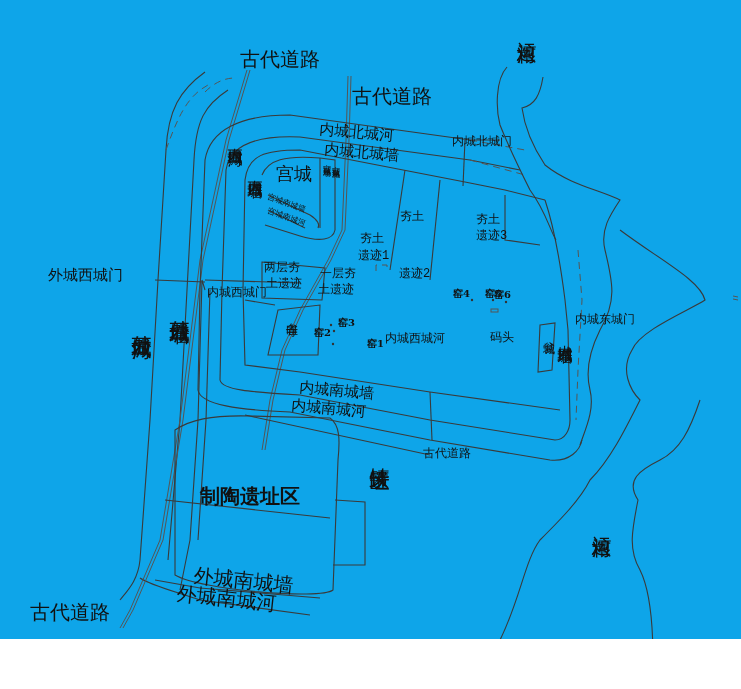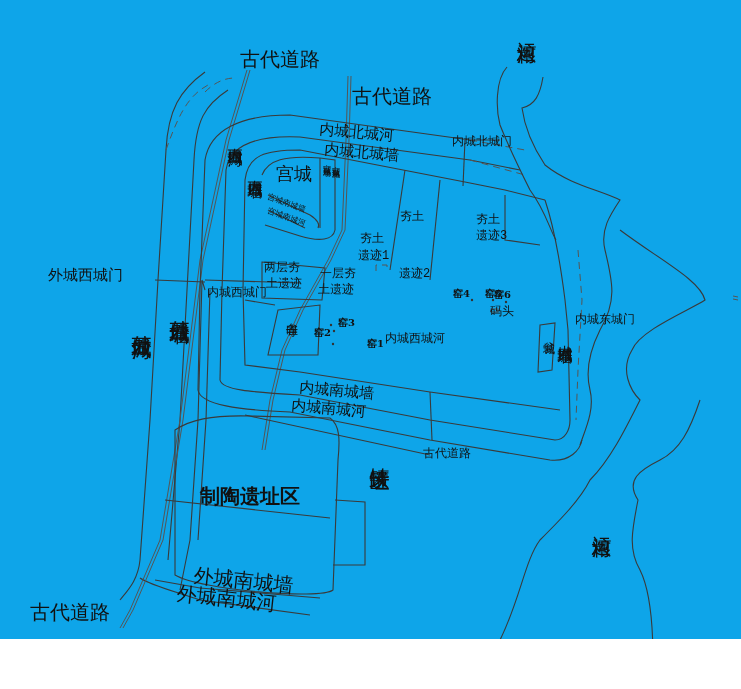--- a/index.html
+++ b/index.html
@@ -137,21 +137,21 @@
   <div class="lbl sm" style="left:476px;top:214px;">夯土</div>
   <div class="lbl sm" style="left:476px;top:230px;">遗迹3</div>
   <div class="lbl sm" style="left:264px;top:262px;">两层夯</div>
   <div class="lbl sm" style="left:266px;top:278px;">土遗迹</div>
   <div class="lbl sm" style="left:320px;top:268px;">一层夯</div>
   <div class="lbl sm" style="left:318px;top:284px;">土遗迹</div>
   <div class="lbl sm v" style="left:285px;top:313px;">白雀寺</div>
   <div class="lbl sm" style="left:385px;top:333px;">内城西城河</div>
   <div class="lbl xl" style="left:200px;top:486px;font-weight:bold;">制陶遗址区</div>
   <div class="lbl xl v" style="left:370px;top:452px;">铸铁遗址区</div>
-  <div class="lbl sm" style="left:490px;top:306px;">码头</div>
+  <div class="lbl sm" style="left:490px;top:332px;">码头</div>
 
   <div class="lbl xs" style="left:337px;top:339px;margin-left:30px;">窑1</div>
   <div class="lbl xs" style="left:314px;top:328px;">窑2</div>
   <div class="lbl xs" style="left:338px;top:318px;">窑3</div>
   <div class="lbl xs" style="left:453px;top:289px;">窑4</div>
   <div class="lbl xs" style="left:485px;top:289px;">窑5</div>
   <div class="lbl xs" style="left:494px;top:290px;">窑6</div>
 </div>
 
 </body></html>

